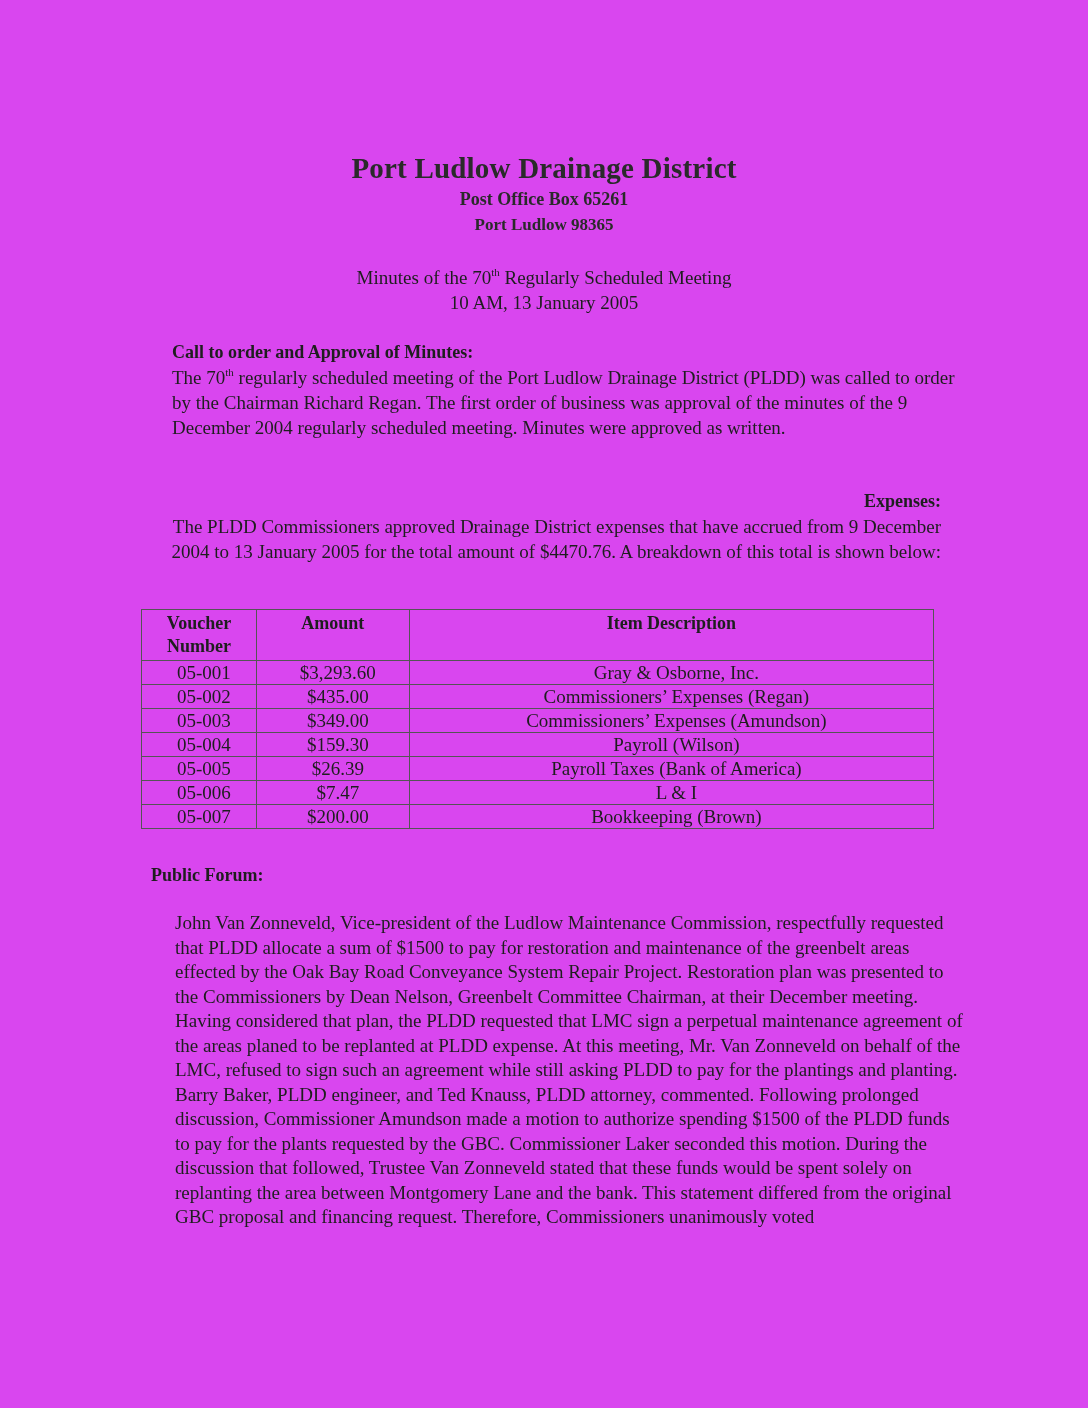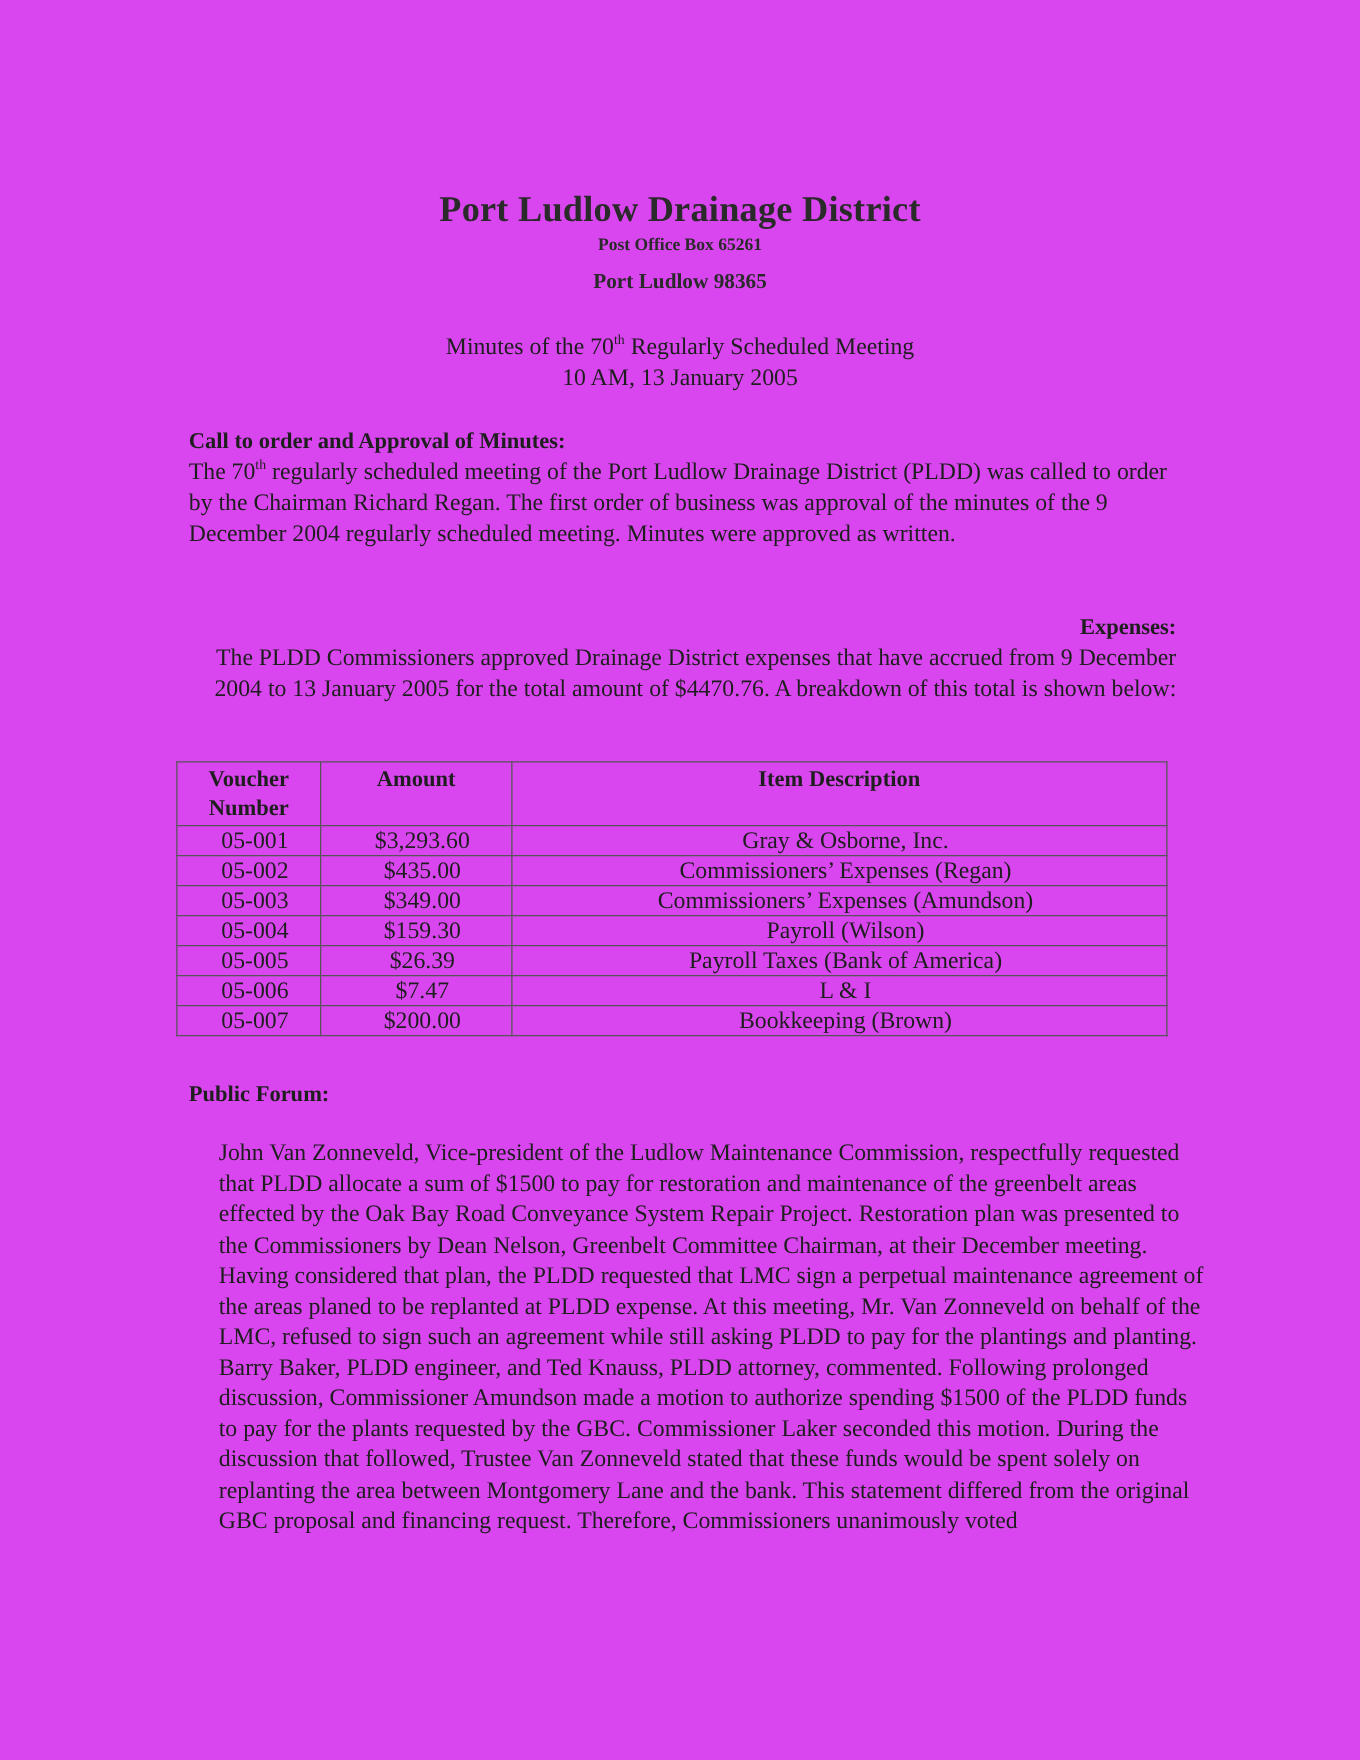--- a/index.html
+++ b/index.html
@@ -1,21 +1,21 @@
 <!DOCTYPE html>
 <html><head>
 <meta charset="utf-8">
 <style>
   html, body { margin: 0; padding: 0; background: #ffffff; }
   body { width: 1088px; height: 1408px; position: relative; overflow: hidden;
          font-family: "Liberation Serif", "DejaVu Serif", serif; color: #1e1e1e; }
   .page { position: absolute; left: 0; top: 0; width: 1088px; height: 1408px; background: #d946ef; }
   .center { position: absolute; left: 0; width: 1088px; text-align: center; }
   .title { top: 152px; font-size: 29px; font-weight: bold; color: #2a2a2a; letter-spacing: 0.2px; }
-  .addr1 { top: 189px; font-size: 14px; font-weight: bold; color: #2a2a2a; }
+  .addr1 { top: 189px; font-size: 18px; font-weight: bold; color: #2a2a2a; }
   .addr2 { top: 215px; font-size: 17px; font-weight: bold; color: #2a2a2a; }
   .sub1 { top: 267px; font-size: 19px; }
   .sub2 { top: 292px; font-size: 19px; }
   sup { font-size: 11px; vertical-align: 8px; line-height: 0; }
   .block { position: absolute; left: 151px; width: 790px; font-size: 19px; line-height: 25px; }
   .heading { font-weight: bold; font-size: 18px; }
   table { position: absolute; left: 141px; top: 609px; width: 793px; border-collapse: collapse; font-size: 19px; }
   td, th { border: 1.3px solid #555; padding: 0 0 0 10px; height: 23px; line-height: 23px; text-align: center; font-weight: normal; }
   th { font-weight: bold; font-size: 18px; text-align: center; vertical-align: top; padding: 2px 0 0 0; height: 48px; line-height: 23px; }
   col.c1 { width: 115px; } col.c2 { width: 153px; } col.c3 { width: 525px; }
@@ -26,21 +26,21 @@
 
 <div class="page">
 
   <div class="center title">Port Ludlow Drainage District</div>
   <div class="center addr1">Post Office Box 65261</div>
   <div class="center addr2">Port Ludlow 98365</div>
 
   <div class="center sub1"><span>Minutes of the 70</span><sup>th</sup><span> Regularly Scheduled Meeting</span></div>
   <div class="center sub2">10 AM, 13 January 2005</div>
 
-  <div class="block" style="top:340px;">
+  <div class="block" style="top:340px;margin-left:21px;">
     <p class="heading">Call to order and Approval of Minutes:</p>
     <p><span>The 70</span><sup>th</sup><span> regularly scheduled meeting of the Port Ludlow Drainage District (PLDD) was called to order by the Chairman Richard Regan. The first order of business was approval of the minutes of the 9 December 2004 regularly scheduled meeting.  Minutes were approved as written.</span></p>
   </div>
 
   <div class="block" style="top:489px;text-align:right;">
     <p class="heading">Expenses:</p>
     <p>The PLDD Commissioners approved Drainage District expenses that have accrued from 9 December 2004 to 13 January 2005 for the total amount of $4470.76.  A breakdown of this total is shown below:</p>
   </div>
 
   <table>

